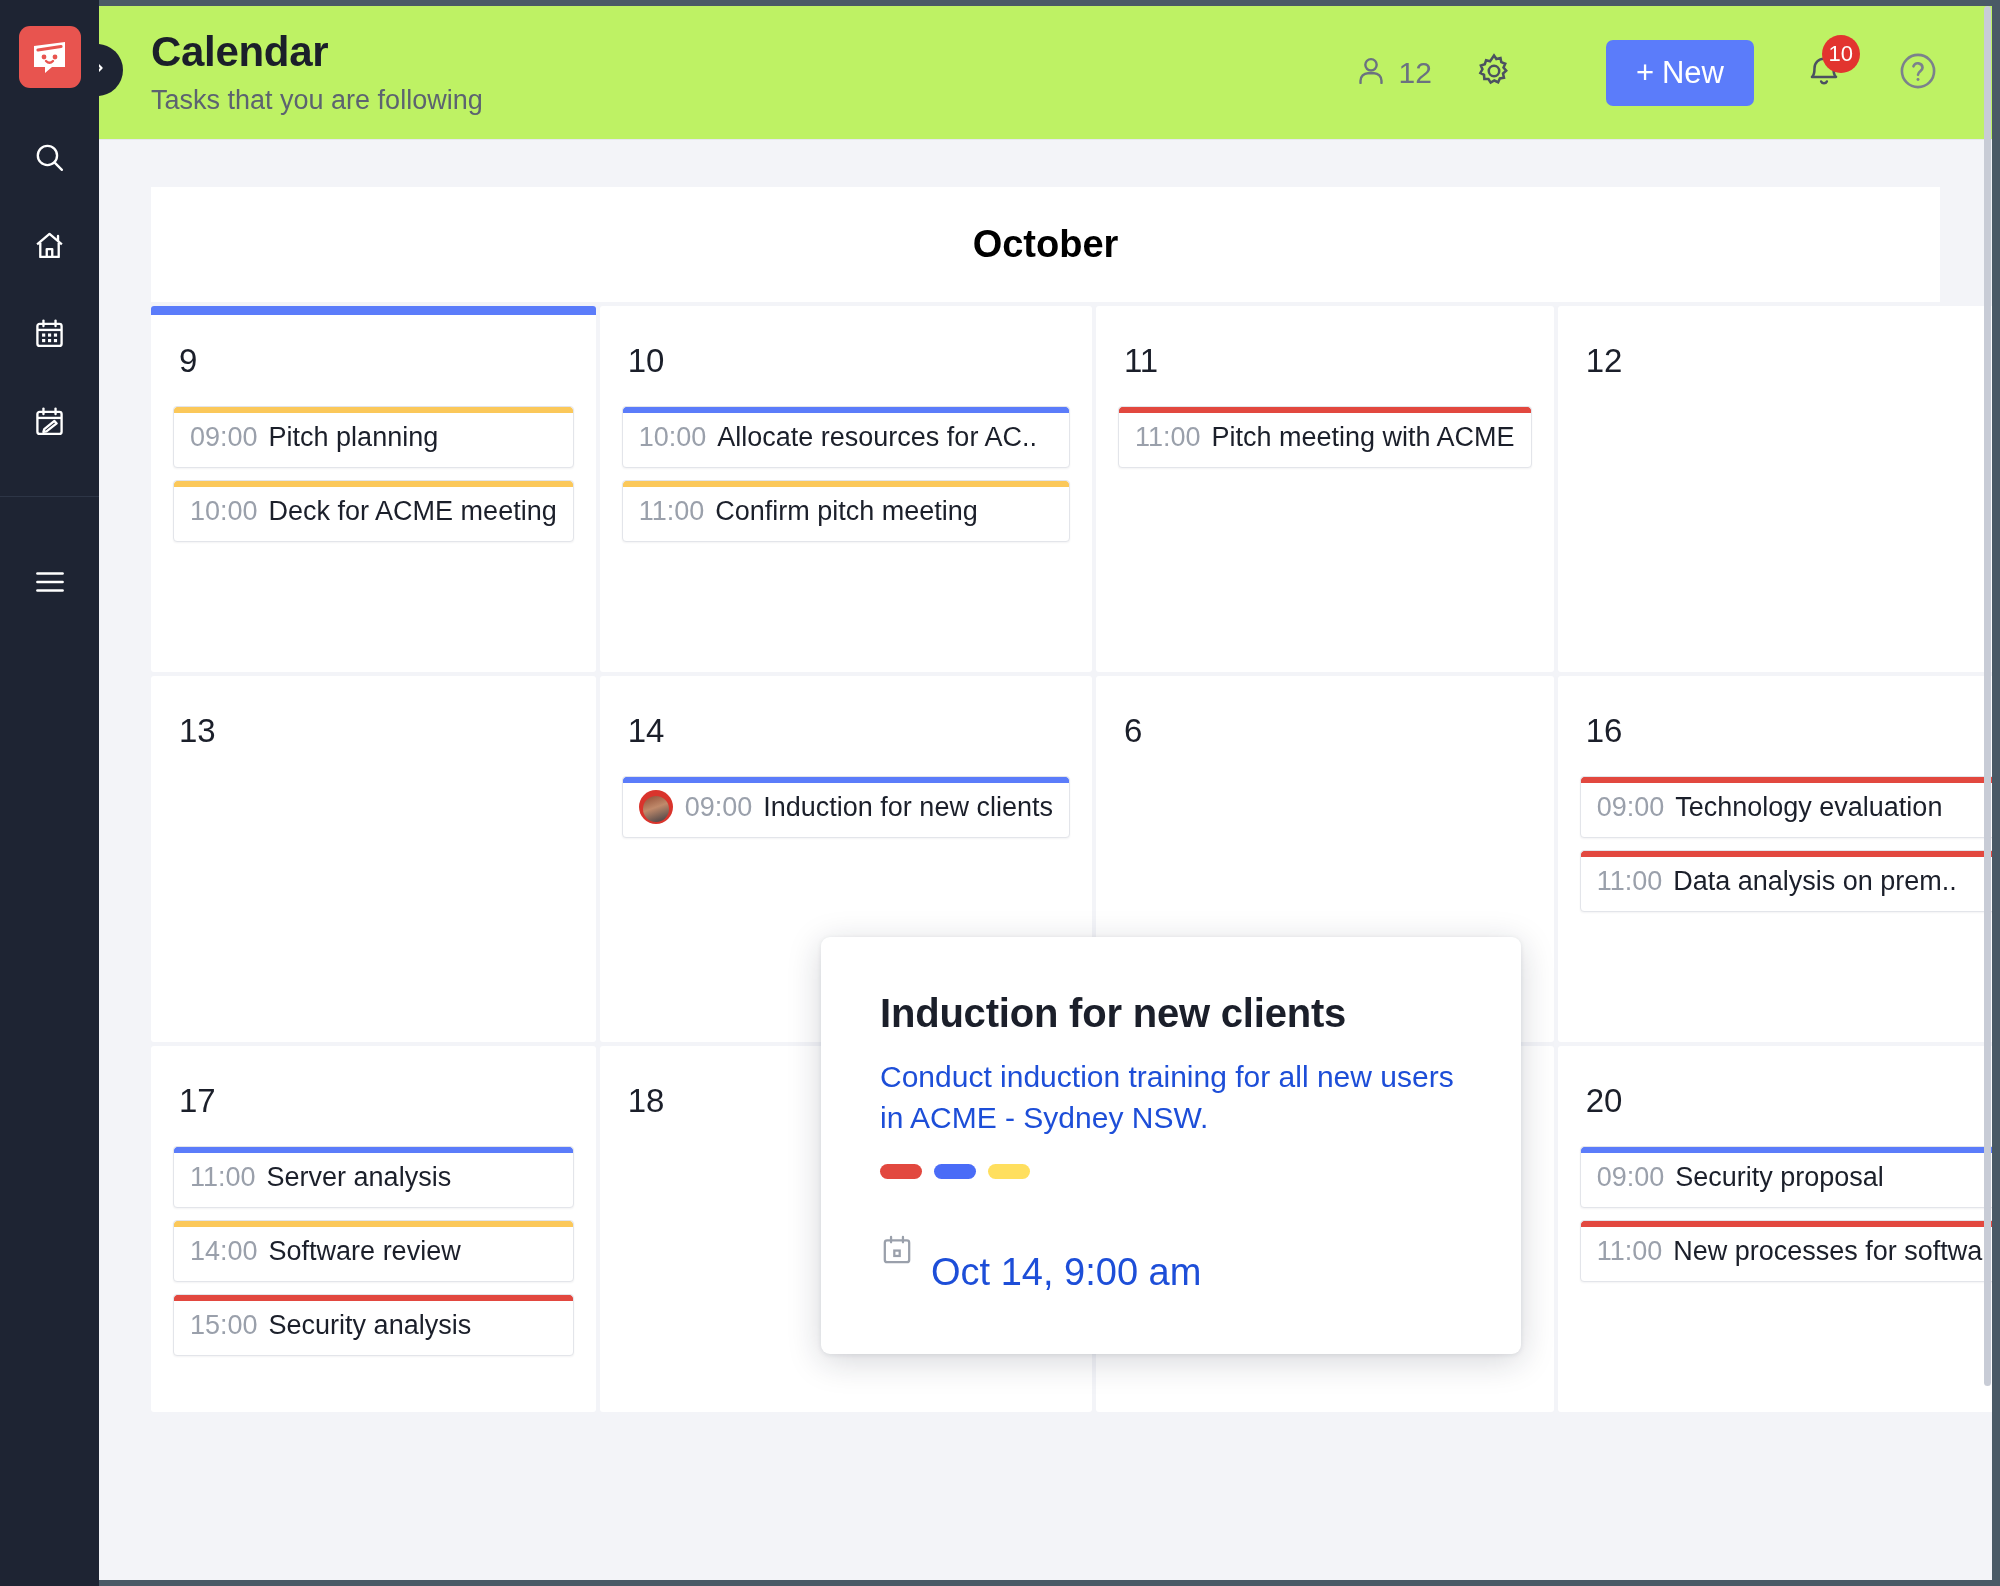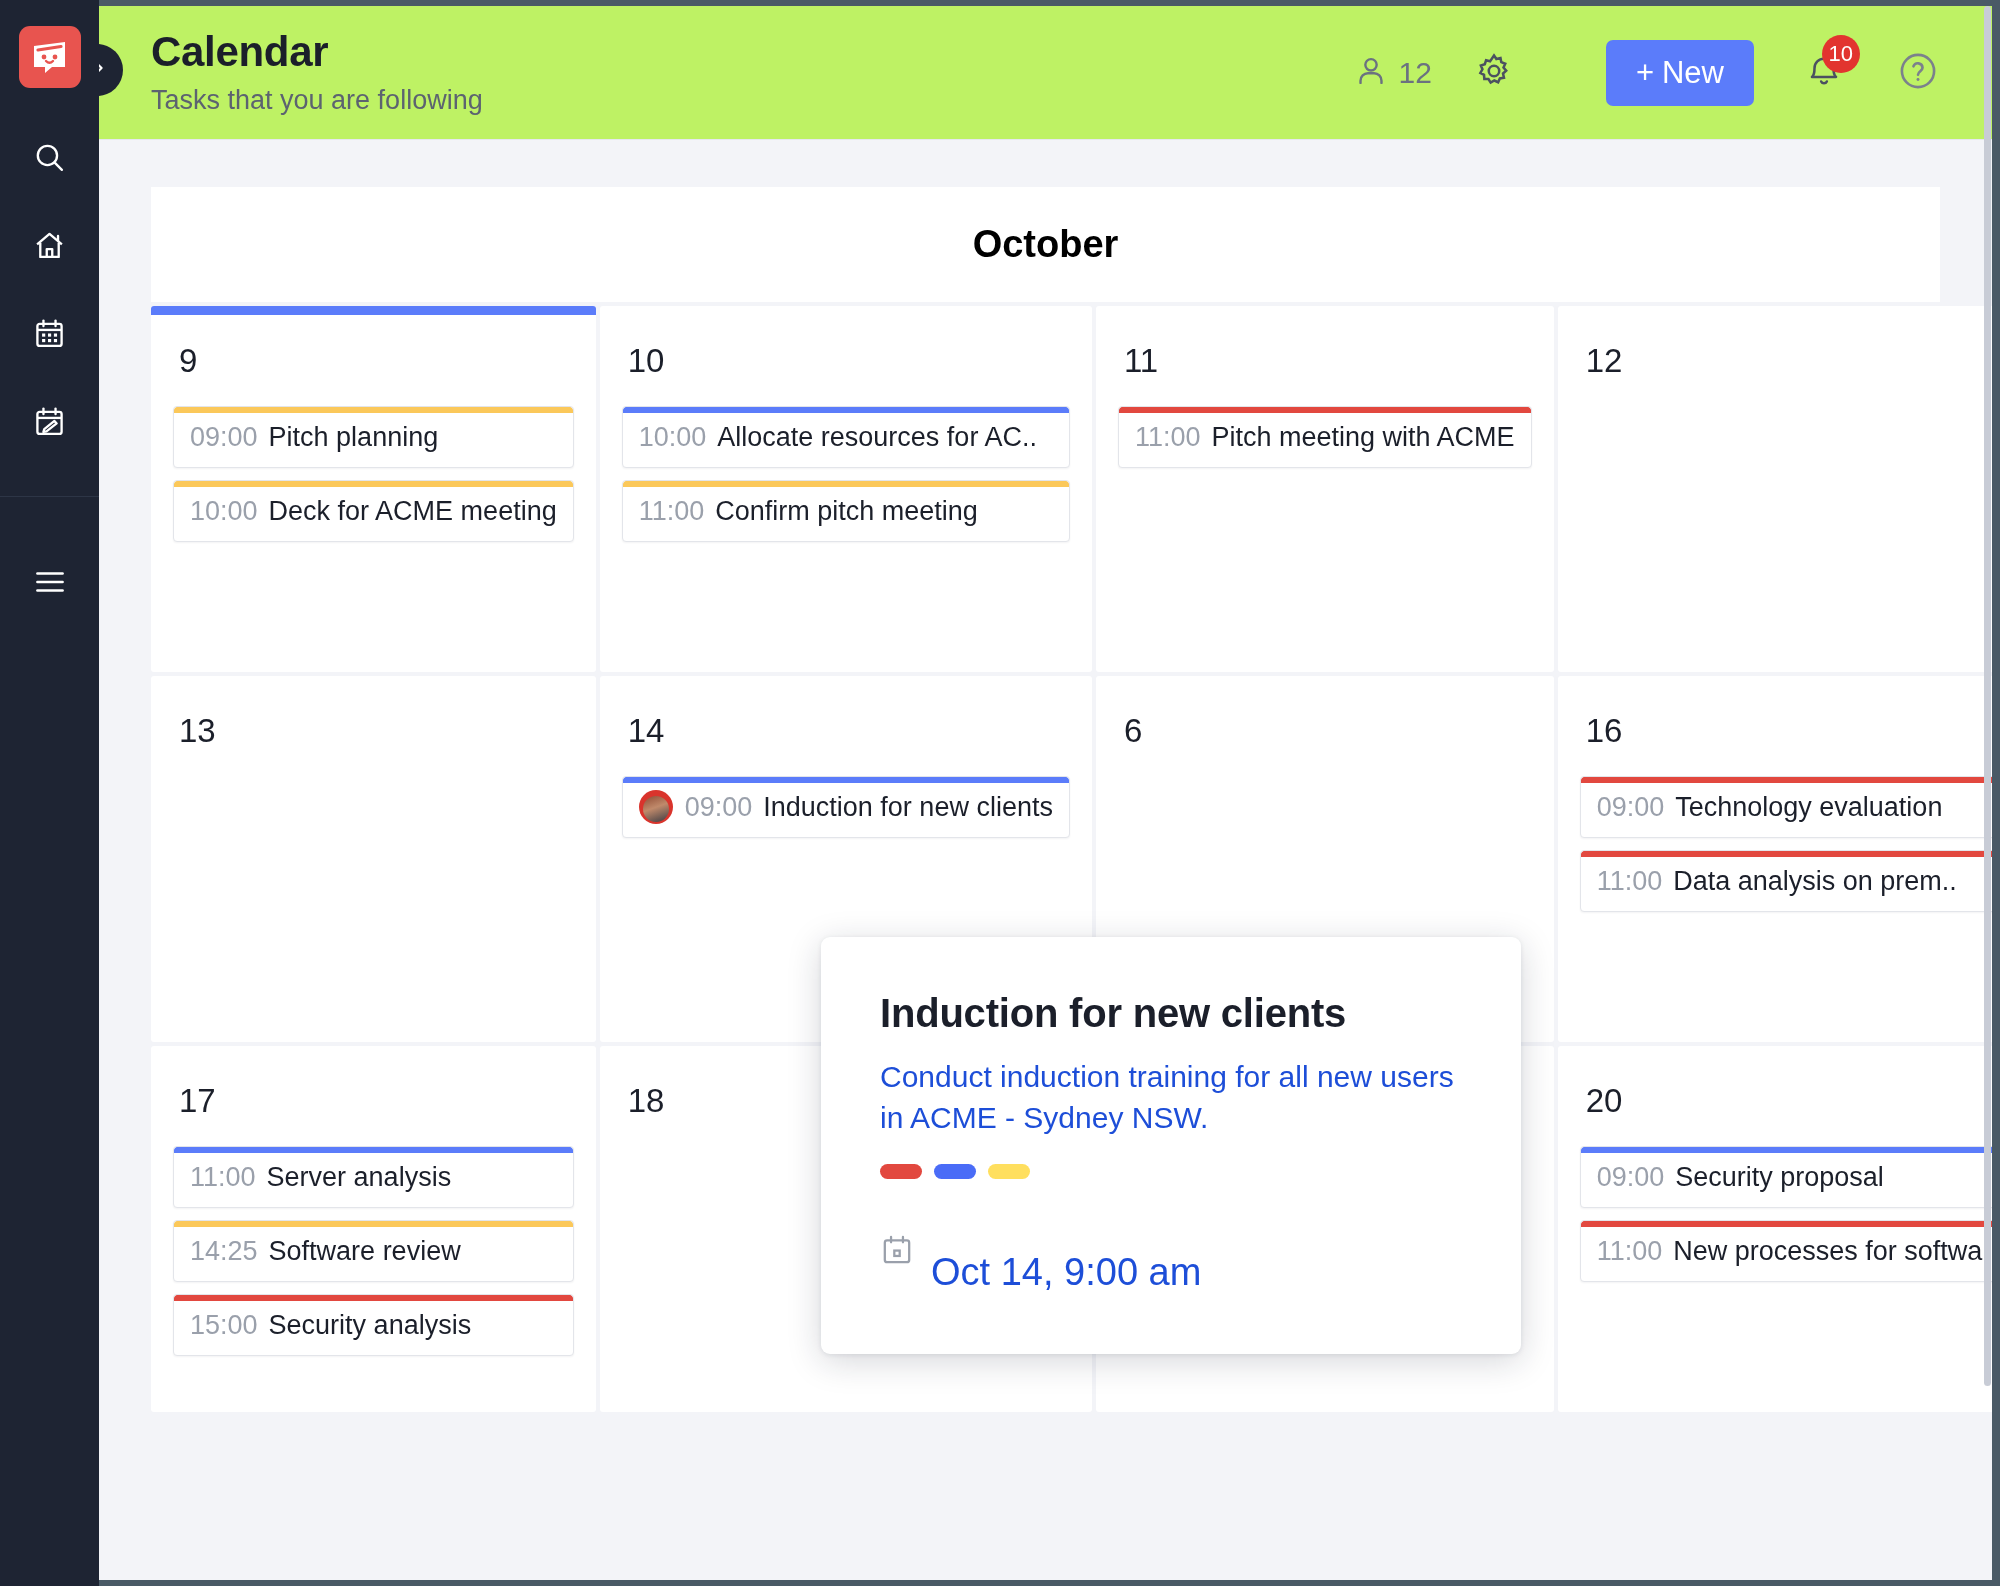--- a/index.html
+++ b/index.html
@@ -563,21 +563,21 @@
               </div>
             </div>
             <div class="cell">
               <span class="daynum">17</span>
               <div class="events">
                 <div class="event c-blue">
                   <span class="ev-time">11:00</span>
                   <span class="ev-title">Server analysis</span>
                 </div>
                 <div class="event c-yellow">
-                  <span class="ev-time">14:25</span>
+                  <span class="ev-time">14:00</span>
                   <span class="ev-title">Software review</span>
                 </div>
                 <div class="event c-red">
                   <span class="ev-time">15:00</span>
                   <span class="ev-title">Security analysis</span>
                 </div>
               </div>
             </div>
             <div class="cell">
               <span class="daynum">18</span>

